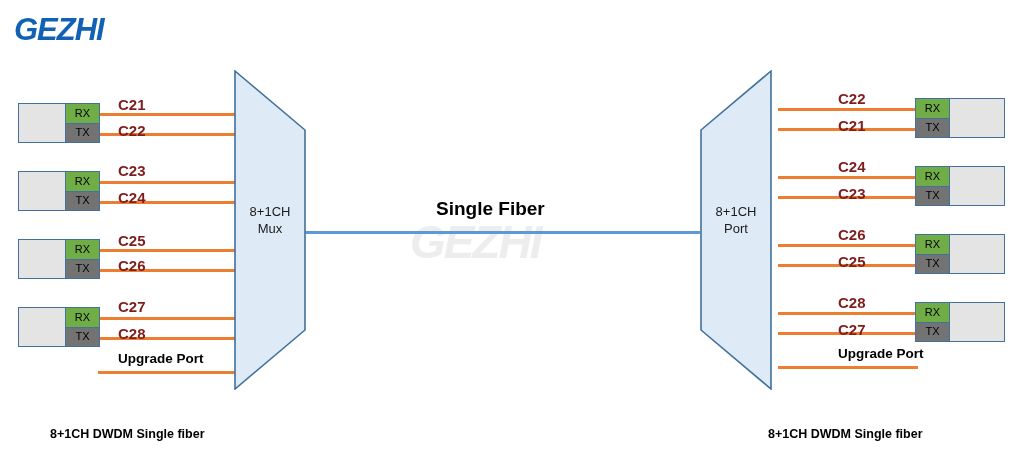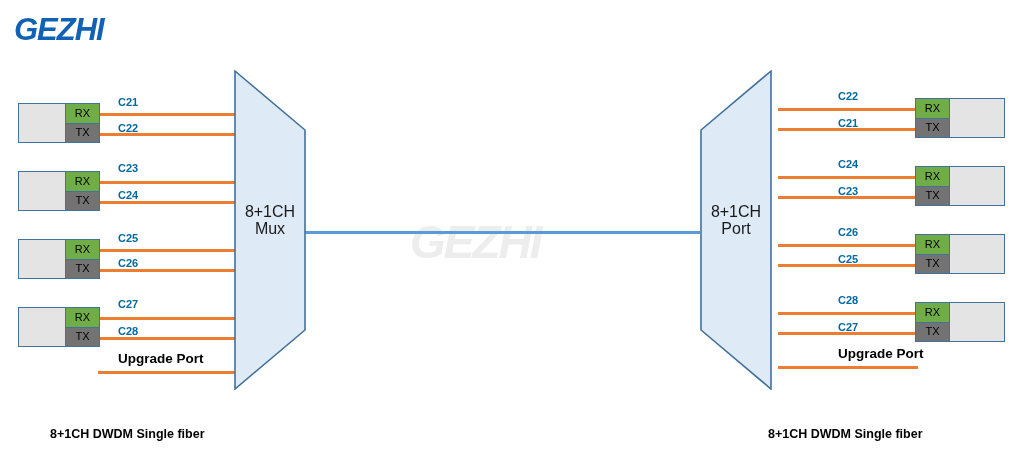--- a/index.html
+++ b/index.html
@@ -64,39 +64,39 @@
 
   
   .muxbox{
     position:absolute;
     z-index:2;
   }
   .muxbox svg{display:block;}
   .mux-label{
     position:absolute;
     text-align:center;
-    font-size:16px;color:#1a1a1a;
+    font-size:13px;color:#1a1a1a;
     line-height:17px;
     white-space:nowrap;
     z-index:3;
     user-select:none;
   }
 
   
   .oline{
     position:absolute;height:3px;background:#ed7d31;z-index:1;
   }
   .fiber{
     position:absolute;height:3px;background:#5b9bd5;z-index:1;
   }
 
   
   .chlabel{
     position:absolute;
-    font-size:11px;font-weight:bold;color:#0369a1;
+    font-size:15px;font-weight:bold;color:#7f1d1d;
     white-space:nowrap;z-index:4;
     user-select:none;
   }
   .upg{
     position:absolute;
     font-size:13.5px;font-weight:bold;color:#000;
     white-space:nowrap;z-index:4;
     user-select:none;
   }
   .fiber-label{
@@ -180,20 +180,21 @@
     <svg width="72" height="320" viewBox="0 0 72 320">
       <polygon points="1,1 71,60 71,260 1,319" fill="#deeaf6" stroke="#41719c" stroke-width="1.6"></polygon>
     </svg>
   </div>
   <div class="mux-label" style="left:234px;top:203px;width:72px;">
     <div>8+1CH</div>
     <div>Mux</div>
   </div>
 
   <div class="fiber" style="left:300px;top:231px;width:400px;"></div>
+  <div class="fiber-label" style="left:436px;top:198px;">Single Fiber</div>
 
   <div class="muxbox" style="left:700px;top:70px;">
     <svg width="72" height="320" viewBox="0 0 72 320">
       <polygon points="71,1 1,60 1,260 71,319" fill="#deeaf6" stroke="#41719c" stroke-width="1.6"></polygon>
     </svg>
   </div>
   <div class="mux-label" style="left:700px;top:203px;width:72px;">
     <div>8+1CH</div>
     <div>Port</div>
   </div>

